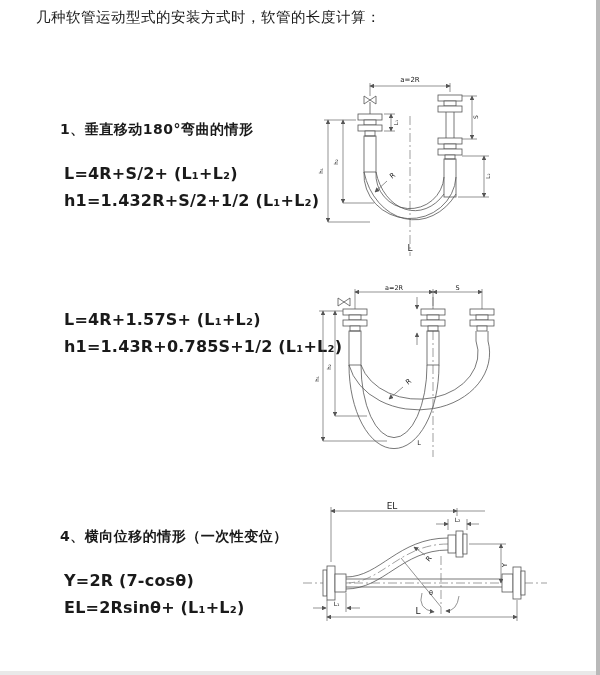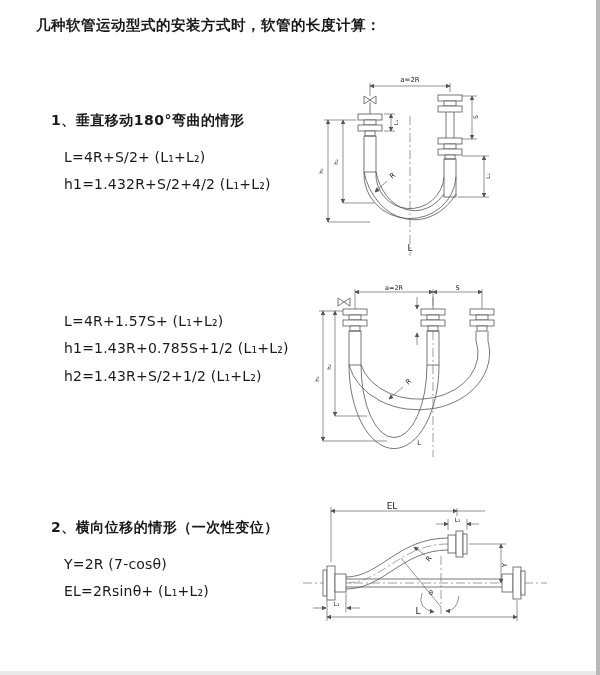--- a/index.html
+++ b/index.html
@@ -3,27 +3,27 @@
 <meta charset="utf-8">
 <style>
   html,body{margin:0;padding:0;background:#ffffff;}
   .page{
     position:relative;width:600px;height:675px;background:#ffffff;
     font-family:"DejaVu Sans","Liberation Sans",sans-serif;color:#1a1a1a;
     overflow:hidden;border-right:4px solid #b9b9b9;box-sizing:border-box;
   }
   .page::after{content:"";position:absolute;left:0;right:0;bottom:0;height:4px;background:#e9e9e9;}
   .doc-title{
-    position:absolute;left:36px;top:16px;font-size:14.5px;font-weight:bold;
+    position:absolute;left:36px;top:8px;font-size:14.5px;font-weight:normal;
     letter-spacing:0.5px;white-space:nowrap;
   }
   .section{position:absolute;left:44px;}
-  .section .heading{margin:7px;font-size:14px;font-weight:600;letter-spacing:0.5px;white-space:nowrap;}
+  .section .heading{margin:16px;font-size:14px;font-weight:600;letter-spacing:0.5px;white-space:nowrap;}
   .section .formula{margin:0;padding-left:20px;height:27.5px;display:flex;align-items:flex-end;
-    font-size:14px;letter-spacing:0.2px;white-space:nowrap;}
+    font-size:16px;letter-spacing:0.2px;white-space:nowrap;font-weight:bold;}
   #section-1{top:105px;}
   #section-2{top:301px;}
   #section-3{top:512px;}
   .diagram{position:absolute;}
   #diagram-1{left:312px;top:70px;}
   #diagram-2{left:315px;top:283px;}
   #diagram-3{left:300px;top:500px;}
   svg{display:block;}
   svg .ln{stroke:#555;stroke-width:0.8;fill:none;}
   svg .thin{stroke:#666;stroke-width:0.7;fill:none;}
@@ -34,31 +34,30 @@
 </head>
 <body>
 
 <div class="page">
 
   <div class="doc-title">几种软管运动型式的安装方式时，软管的长度计算：</div>
 
   <div class="section" id="section-1">
     <p class="heading">1、垂直移动180°弯曲的情形</p>
     <p class="formula">L=4R+S/2+ (L₁+L₂)</p>
-    <p class="formula">h1=1.432R+S/2+4/2 (L₁+L₂)</p>
+    <p class="formula">h1=1.432R+S/2+1/2 (L₁+L₂)</p>
   </div>
 
   <div class="section" id="section-2">
     <p class="formula">L=4R+1.57S+ (L₁+L₂)</p>
     <p class="formula">h1=1.43R+0.785S+1/2 (L₁+L₂)</p>
-    <p class="formula">h2=1.43R+S/2+1/2 (L₁+L₂)</p>
   </div>
 
   <div class="section" id="section-3">
-    <p class="heading">2、横向位移的情形（一次性变位）</p>
+    <p class="heading">4、横向位移的情形（一次性变位）</p>
     <p class="formula">Y=2R (7-cosθ)</p>
     <p class="formula">EL=2Rsinθ+ (L₁+L₂)</p>
   </div>
 
   <div class="diagram" id="diagram-1">
     <svg width="205" height="190" viewBox="0 0 205 190">
       <defs>
         <marker id="ar1" viewBox="0 0 8 8" refX="7" refY="4" markerWidth="7" markerHeight="7" orient="auto-start-reverse">
           <path d="M0,0 L8,4 L0,8 Z" fill="#555"></path>
         </marker>

